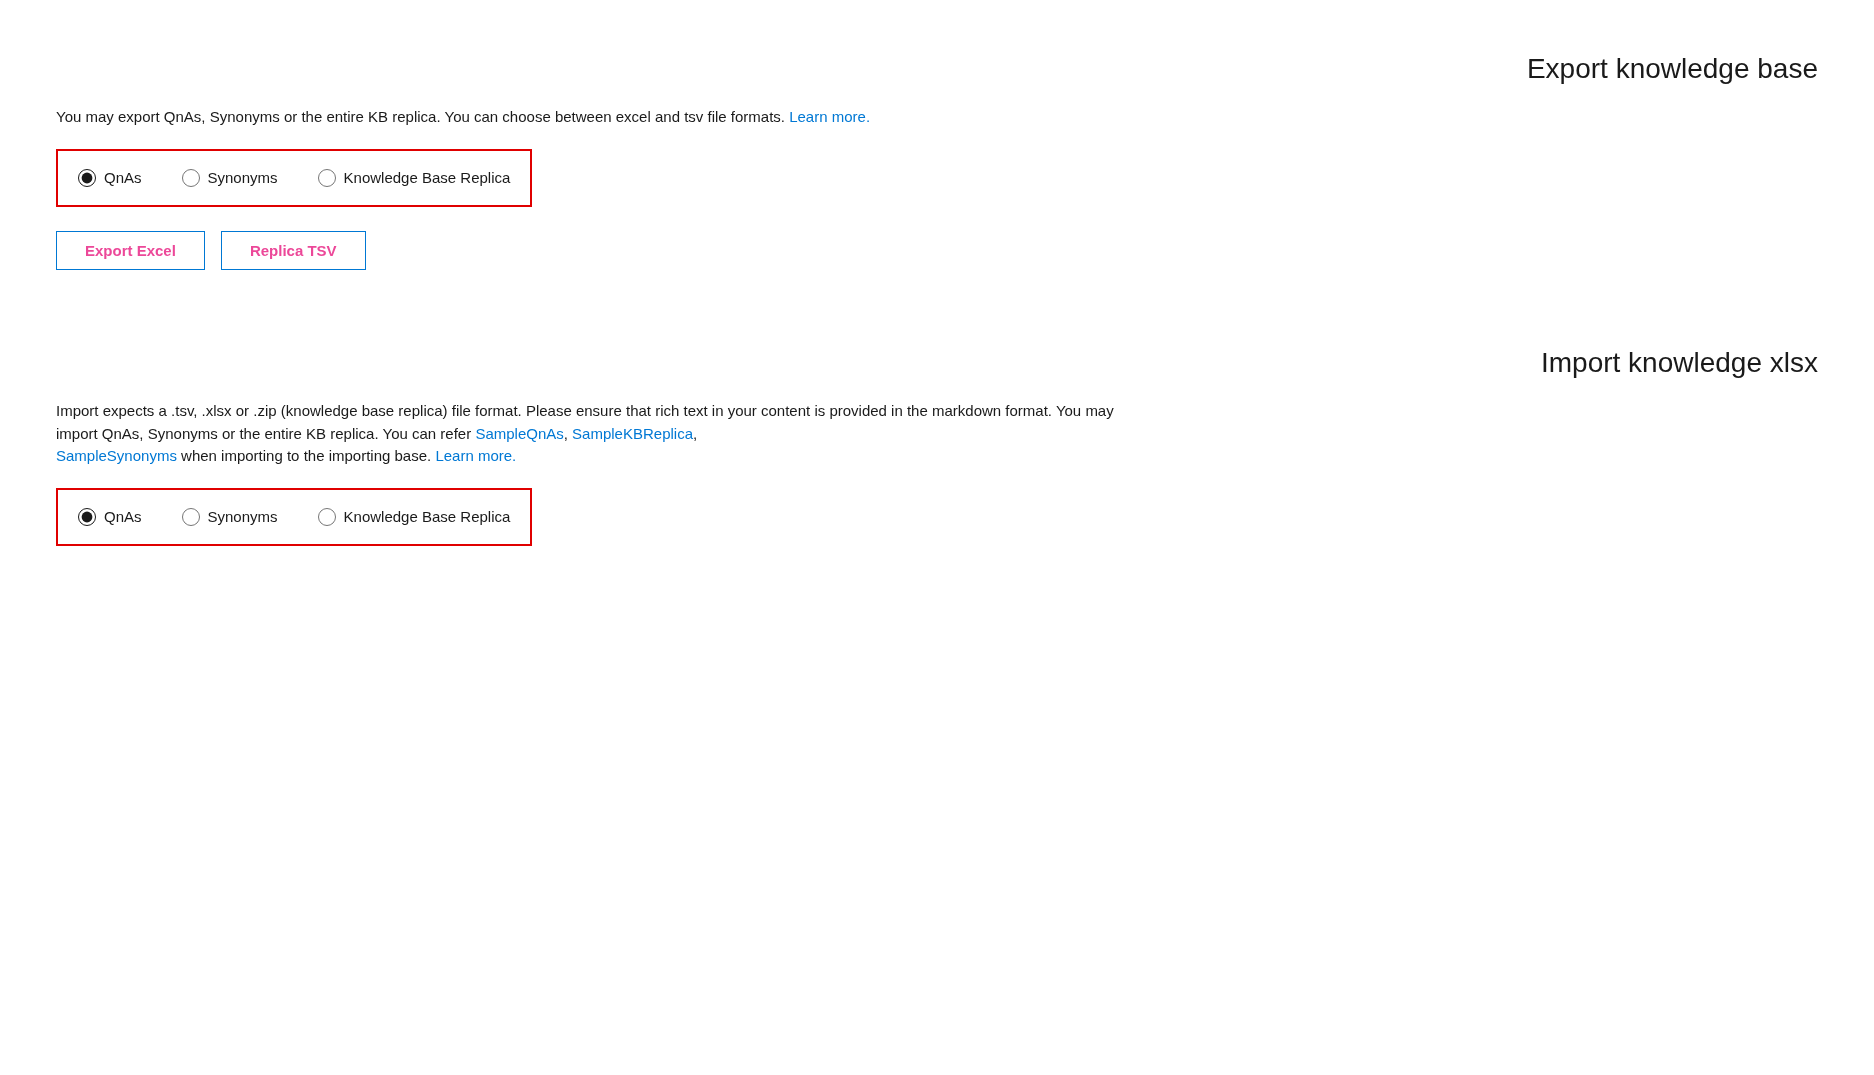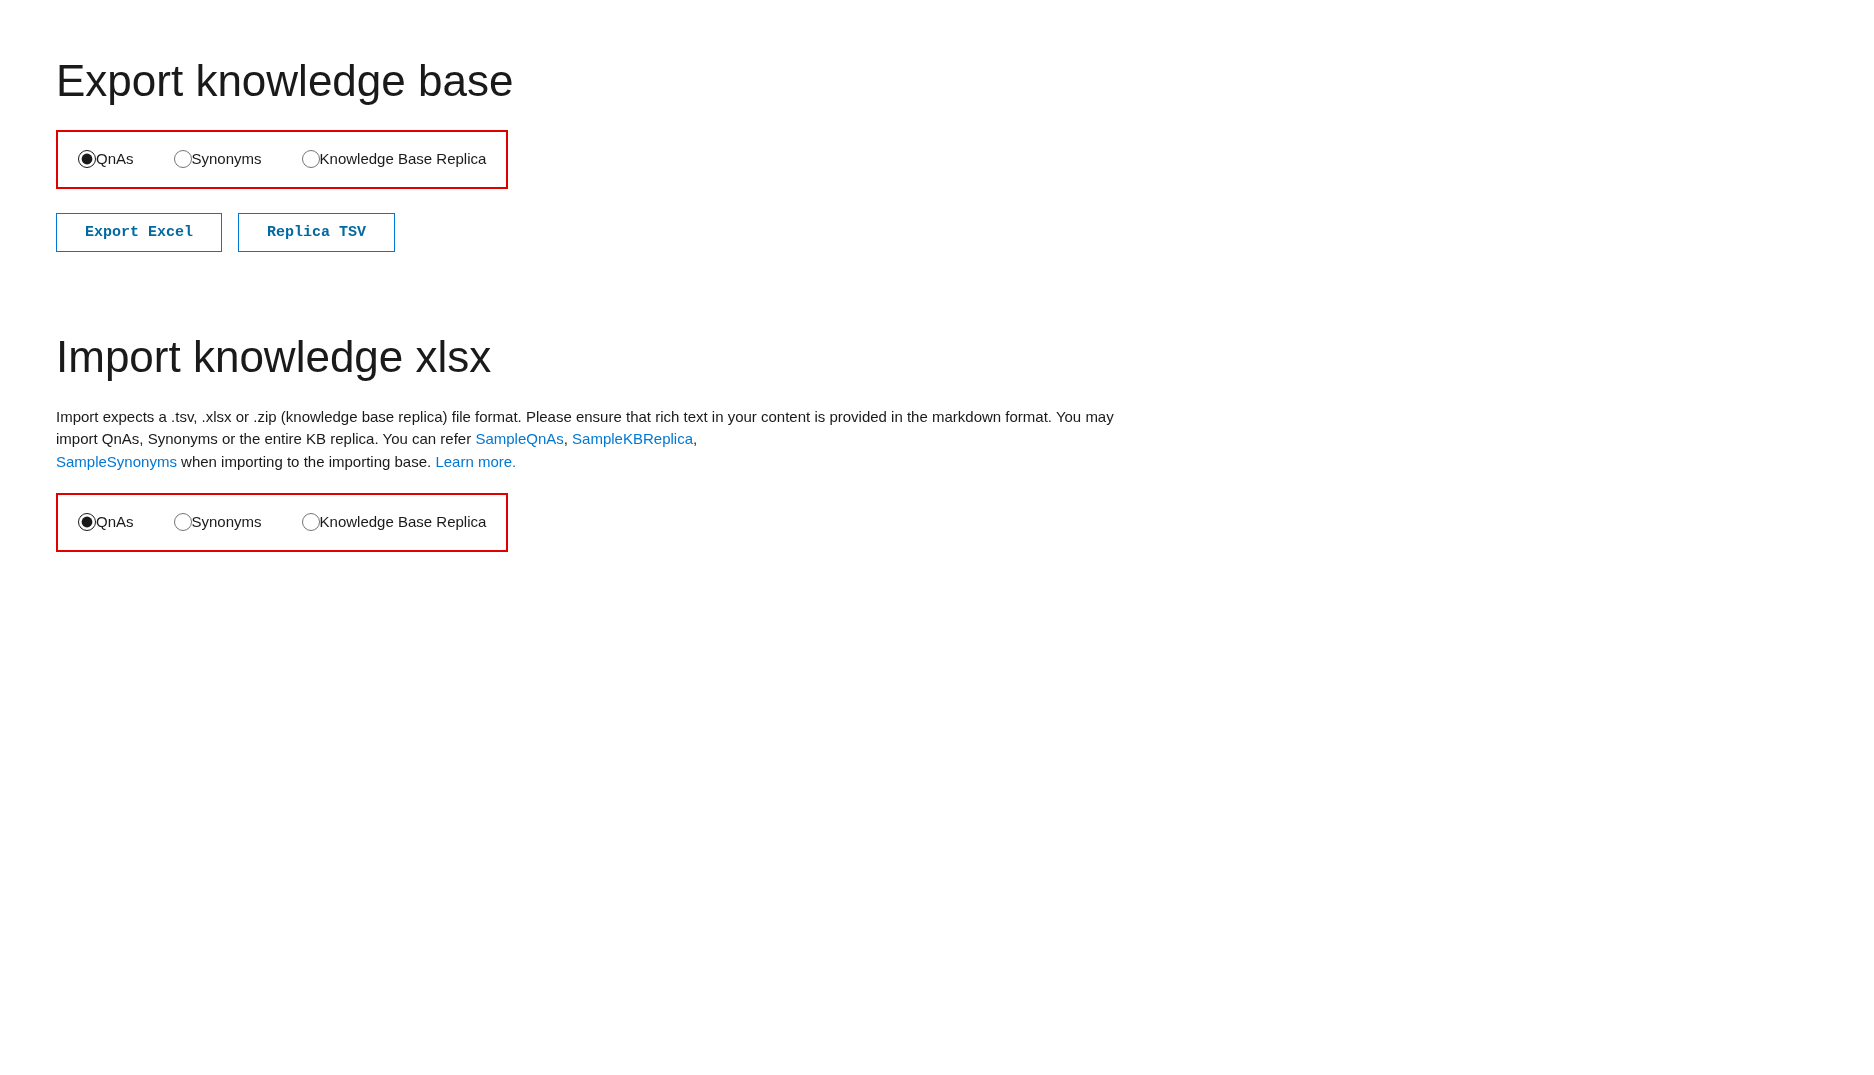--- a/index.html
+++ b/index.html
@@ -15,24 +15,25 @@
       padding: 48px 56px;
       font-size: 15px;
       line-height: 1.5;
     }
 
     .section {
       margin-bottom: 48px;
     }
 
     .section-title {
-      font-size: 44px;
+      font-size: 28px;
       font-weight: 400;
       color: #1a1a1a;
       margin-bottom: 16px;
+      text-align: right;
     }
 
     .section-desc {
       font-size: 15px;
       color: #1a1a1a;
       margin-bottom: 20px;
       max-width: 900px;
     }
 
     .section-desc a,
@@ -47,20 +48,21 @@
       gap: 40px;
       border: 2px solid #e00000;
       padding: 16px 20px;
       width: fit-content;
       margin-bottom: 24px;
     }
 
     .radio-option {
       display: flex;
       align-items: center;
+      gap: 8px;
       cursor: pointer;
       font-size: 15px;
       color: #1a1a1a;
     }
 
     .radio-option input[type="radio"] {
       width: 18px;
       height: 18px;
       cursor: pointer;
       accent-color: #1a1a1a;
@@ -69,42 +71,46 @@
     .button-group {
       display: flex;
       gap: 16px;
       margin-top: 8px;
     }
 
     .btn {
       padding: 10px 28px;
       font-size: 15px;
       font-weight: 700;
-      color: #0369a1;
+      color: #ec4899;
       background: #ffffff;
       border: 1.5px solid #0078d4;
       cursor: pointer;
-      font-family: Liberation Mono, monospace;
+      font-family: Liberation Sans, sans-serif;
       min-width: 140px;
     }
 
     .import-desc {
       max-width: 1100px;
       margin-bottom: 20px;
     }
 
     .divider {
       height: 24px;
     }
   </style>
 </head>
 <body>
 
 <div class="section">
   <h1 class="section-title">Export knowledge base</h1>
+  <p class="section-desc">
+    <span>You may export QnAs, Synonyms or the entire KB replica. You can choose between excel and tsv file formats.</span>
+    <a href="#" class="link">Learn more.</a>
+  </p>
 
   <div class="radio-group">
     <label class="radio-option">
       <input type="radio" name="export-type" checked="" style="">
       <span>QnAs</span>
     </label>
     <label class="radio-option">
       <input type="radio" name="export-type" style="">
       <span>Synonyms</span>
     </label>

